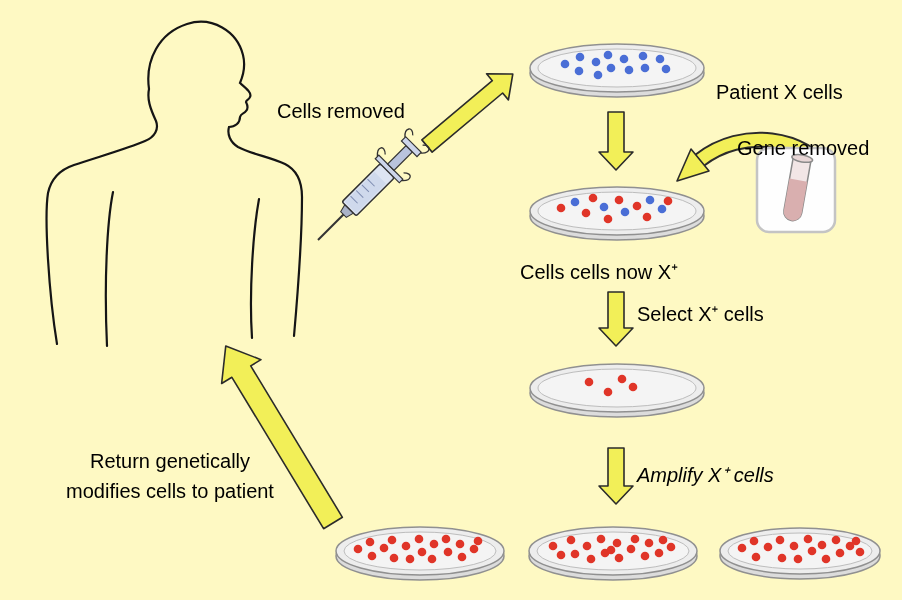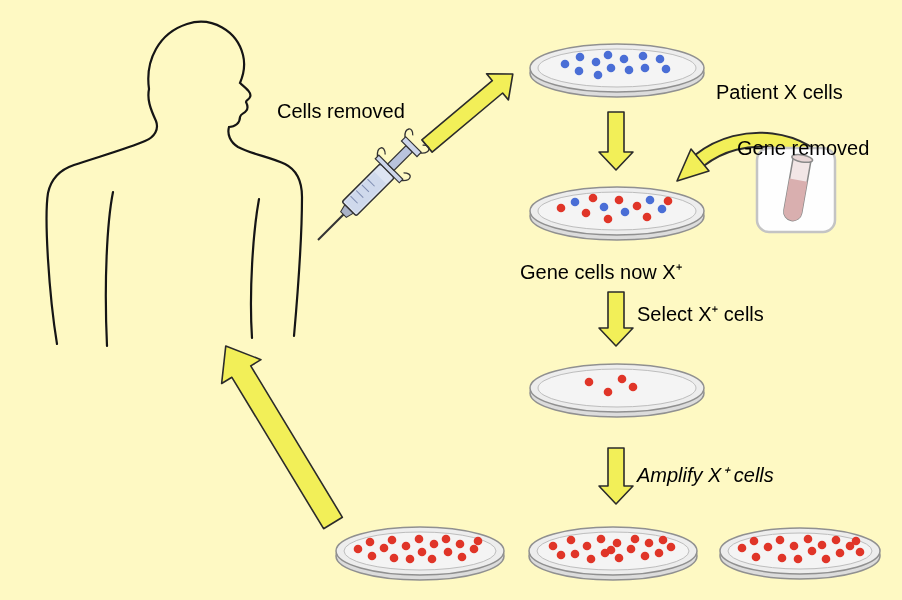--- a/index.html
+++ b/index.html
@@ -211,17 +211,21 @@
         <path d="M -9,-30 L -9,24 A 9,9 0 0 0 9,24 L 9,-30" fill="#f2e6e6" stroke="#8a8a8a" stroke-width="1.5"></path>
         <path d="M -9,-8 L -9,24 A 9,9 0 0 0 9,24 L 9,-8 Z" fill="#d9afaf"></path>
         <ellipse cx="0" cy="-30" rx="10.5" ry="3.5" fill="#e8d6d6" stroke="#8a8a8a" stroke-width="1.5"></ellipse>
       </g>
     </g>
   </svg>
 
   <div class="label" style="left:277px;top:100px;">Cells removed</div>
   <div class="label" style="left:716px;top:81px;">Patient X cells</div>
   <div class="label" style="left:737px;top:137px;">Gene removed</div>
-  <div class="label" style="left:520px;top:258px;">Gene cells now X⁺</div>
+  <div class="label" style="left:520px;top:258px;">Cells cells now X⁺</div>
   <div class="label" style="left:637px;top:300px;text-align:right;">Select X⁺ cells</div>
   <div class="label" style="left:637px;top:461px;font-style:italic;">Amplify X⁺ cells</div>
+  <div class="label label-return" style="left:25px;top:446px;width:290px;text-align:center;">
+    <div>Return genetically</div>
+    <div>modifies cells to patient</div>
+  </div>
 
 </div>
 
 </body></html>

